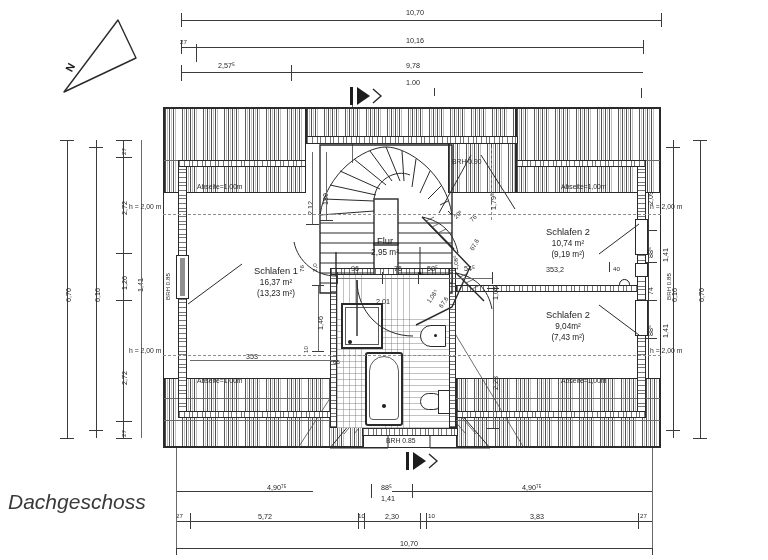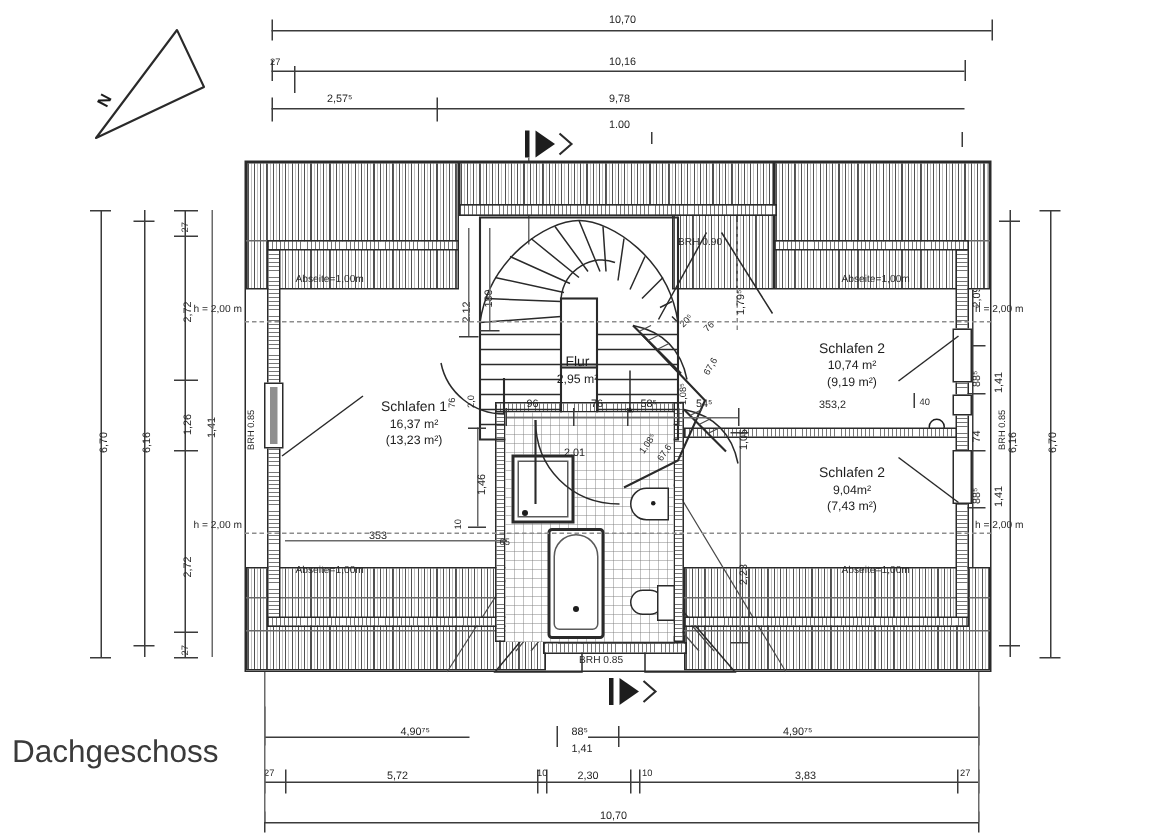--- a/index.html
+++ b/index.html
@@ -5,21 +5,21 @@
   html,body{margin:0;padding:0;background:#fff;}
   body{width:768px;height:560px;overflow:hidden;
        font-family:"Liberation Sans",sans-serif;color:#1b1b1b;}
   #stage{position:relative;width:768px;height:560px;background:#ffffff;}
 
   
   .abs{position:absolute;}
 
   
   .title-main{font-size:27px;letter-spacing:.2px;color:#111;white-space:nowrap;}
-  .title-floor{font-size:21px;color:#3a3a3a;white-space:nowrap;}
+  .title-floor{font-size:21px;color:#3a3a3a;white-space:nowrap;font-style:italic;}
 
   
   .room-name{font-size:9.3px;font-weight:normal;color:#1d1d1d;white-space:nowrap;text-align:center;}
   .room-area{font-size:8.2px;color:#1d1d1d;white-space:nowrap;text-align:center;}
   .dim{font-size:7.2px;color:#262626;white-space:nowrap;font-family:"Liberation Sans",sans-serif;}
   .dim-sm{font-size:6.2px;color:#2b2b2b;white-space:nowrap;}
   .note{font-size:6.8px;color:#2b2b2b;white-space:nowrap;}
   .rot90{transform:rotate(-90deg);transform-origin:0 0;}
 
   

